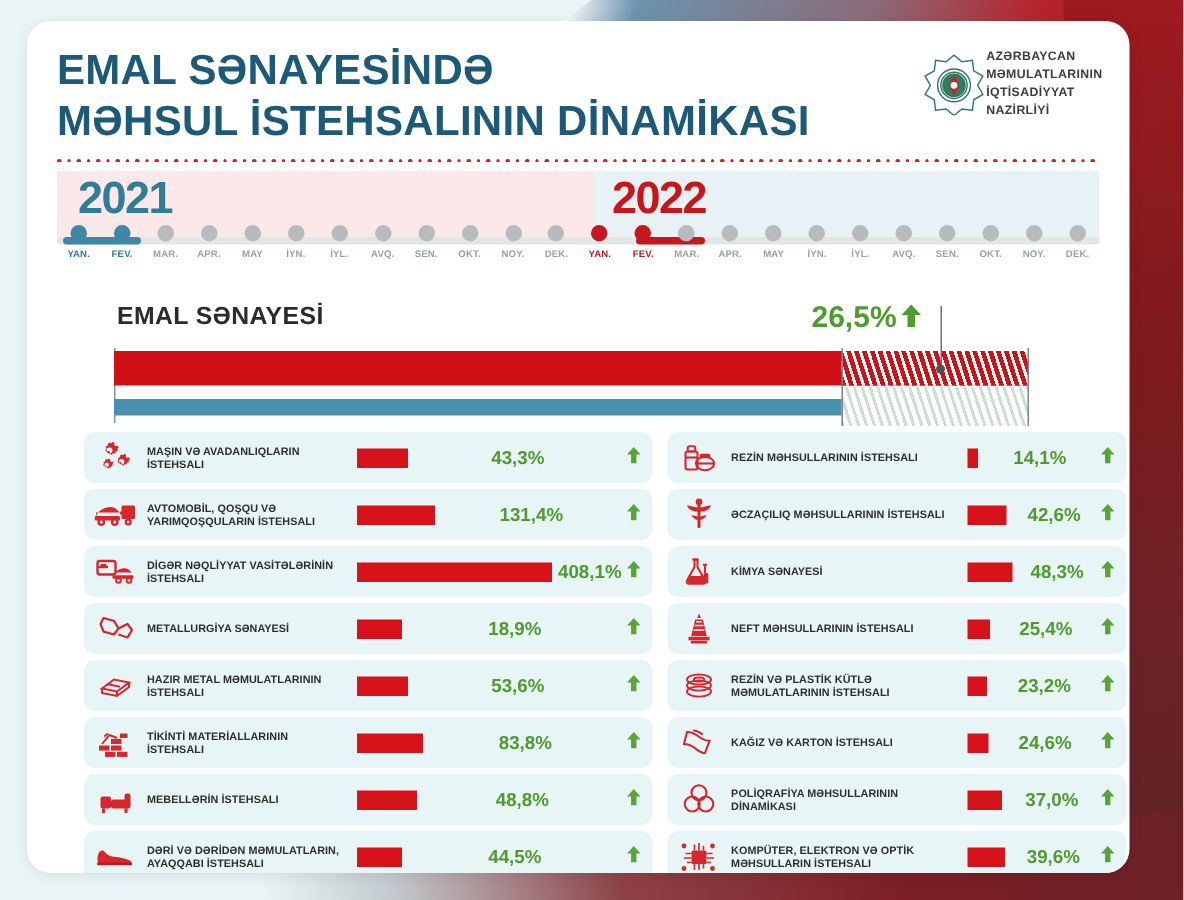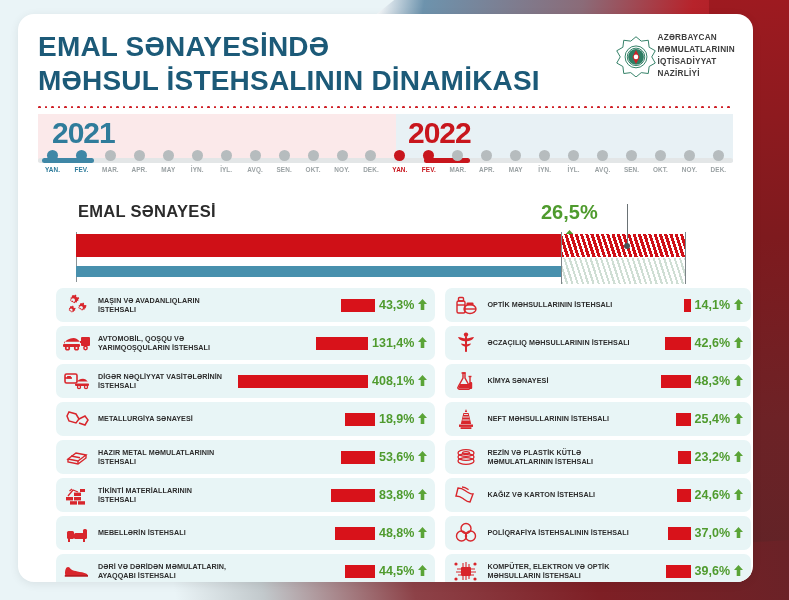--- a/index.html
+++ b/index.html
@@ -59,21 +59,21 @@
   .mo .dot { width:11px; height:11px; border-radius:50%; background:#b6bcbe; }
   .mo .lbl { margin-top:5px; font-size:6.4px; font-weight:bold; color:#9aa1a3; letter-spacing:.1px; white-space:nowrap; }
   .mo.on21 .dot { background:#3f87a6; }
   .mo.on21 .lbl { color:#2f7c9b; }
   .mo.on22 .dot { background:#c8161d; }
   .mo.on22 .lbl { color:#c8161d; }
 
   
   #big { position:relative; margin:16px 20px 4px 20px; height:82px; }
   #big-label { font-size:16.5px; font-weight:bold; color:#2b2b2b; letter-spacing:.3px;margin-left:40px; }
-  #big-pct { position:absolute; left:503px; top:-1px; font-size:20px; font-weight:bold; color:#4f9b2e; display:flex; align-items:center; gap:3px;flex-direction:column; }
+  #big-pct { position:absolute; left:503px; top:-1px; font-size:20px; font-weight:bold; color:#4f9b2e; display:flex; align-items:center; gap:3px; }
   #big-rows { position:absolute; top:30px; left:0; right:0; }
   #axis-left { position:absolute; left:38px; top:0; width:1px; height:50px; background:#8a9296; }
   #bar-red { position:absolute; left:38px; top:2px; width:610px; height:23px; background:#cf1017; }
   #bar-blue { position:absolute; left:38px; top:34px; width:610px; height:11px; background:#4890ad; }
   #proj-wrap { position:absolute; left:523px; top:0; width:127px; height:52px; }
   #proj-hatch-top { position:absolute; left:0; top:2px; width:125px; height:23px;
     background: repeating-linear-gradient(72deg, #cf1017 0 3px, #ffffff 3px 5px); }
   #proj-hatch-bot { position:absolute; left:0; top:26px; width:125px; height:26px;
     background: repeating-linear-gradient(72deg, #cfded4 0 2px, #ffffff 2px 5px); }
   #proj-edge-l { position:absolute; left:0; top:0; width:1px; height:52px; background:#7d8589; }
@@ -86,21 +86,21 @@
   .col { flex:1; display:flex; flex-direction:column; gap:4px; }
   .row {
     background:#e8f5f6; border-radius:7px; height:34px;
     display:flex; align-items:center; padding:0 8px 0 6px; gap:6px;
   }
   .row .ico { width:30px; height:26px; flex:none; display:flex; align-items:center; justify-content:center; color:#d8262c; }
   .row .ico svg { display:block; }
   .row .name { width:134px; flex:none; font-size:7.2px; font-weight:bold; color:#2d2d2d;
                 line-height:1.3; letter-spacing:.05px; }
   .col-right .row .name { width:152px; }
-  .row .valwrap { flex:1; display:flex; align-items:center; justify-content:flex-end; gap:4px; }
+  .row .valwrap { flex:1; display:flex; align-items:center; justify-content:space-between; gap:4px; }
   .row .vbar { height:13px; background:#d8121a; flex:none; }
   .row .vtxt { font-size:12.5px; font-weight:bold; color:#4f9b2e; white-space:nowrap; }
 </style>
 </head>
 <body>
 
 <div id="bg-base"></div>
 <div id="bg-diag-top"></div>
 <div id="bg-right-band"></div>
 <div id="bg-bottom-band"></div>
@@ -564,21 +564,21 @@
               <g fill="none" stroke="#d8262c" stroke-width="1.4">
                 <rect x="3" y="7" width="8" height="12" rx="1.5"></rect>
                 <rect x="4.5" y="3.5" width="5" height="3.5" rx="1"></rect>
                 <path d="M3 11h8"></path>
                 <ellipse cx="16" cy="15" rx="6" ry="4.5"></ellipse>
                 <path d="M10 15h12"></path>
               </g>
               <rect x="12.5" y="8.5" width="7" height="3" rx="1" fill="#d8262c"></rect>
             </svg>
           </span>
-          <span class="name">OPTİK MƏHSULLARININ İSTEHSALI</span>
+          <span class="name">REZİN MƏHSULLARININ İSTEHSALI</span>
           <span class="valwrap">
             <span class="vbar" style="width: 7px;"></span>
             <span class="vtxt">14,1%</span>
             <span><svg width="9" height="11" viewBox="0 0 9 11">
                 <path d="M4.5 0 L9 5 L6.3 5 L6.3 11 L2.7 11 L2.7 5 L0 5 Z" fill="#5aa437"></path>
               </svg></span>
           </span>
         </div>
         <div class="row">
           <span class="ico">
@@ -686,21 +686,21 @@
         <div class="row">
           <span class="ico">
             <svg width="24" height="22" viewBox="0 0 24 22">
               <g fill="none" stroke="#d8262c" stroke-width="1.4">
                 <circle cx="12" cy="6.5" r="5"></circle>
                 <circle cx="7.5" cy="14" r="5"></circle>
                 <circle cx="16.5" cy="14" r="5"></circle>
               </g>
             </svg>
           </span>
-          <span class="name">POLİQRAFİYA İSTEHSALININ İSTEHSALI</span>
+          <span class="name">POLİQRAFİYA MƏHSULLARININ DİNAMİKASI</span>
           <span class="valwrap">
             <span class="vbar" style="width: 23px;"></span>
             <span class="vtxt">37,0%</span>
             <span><svg width="9" height="11" viewBox="0 0 9 11">
                 <path d="M4.5 0 L9 5 L6.3 5 L6.3 11 L2.7 11 L2.7 5 L0 5 Z" fill="#5aa437"></path>
               </svg></span>
           </span>
         </div>
         <div class="row">
           <span class="ico">

